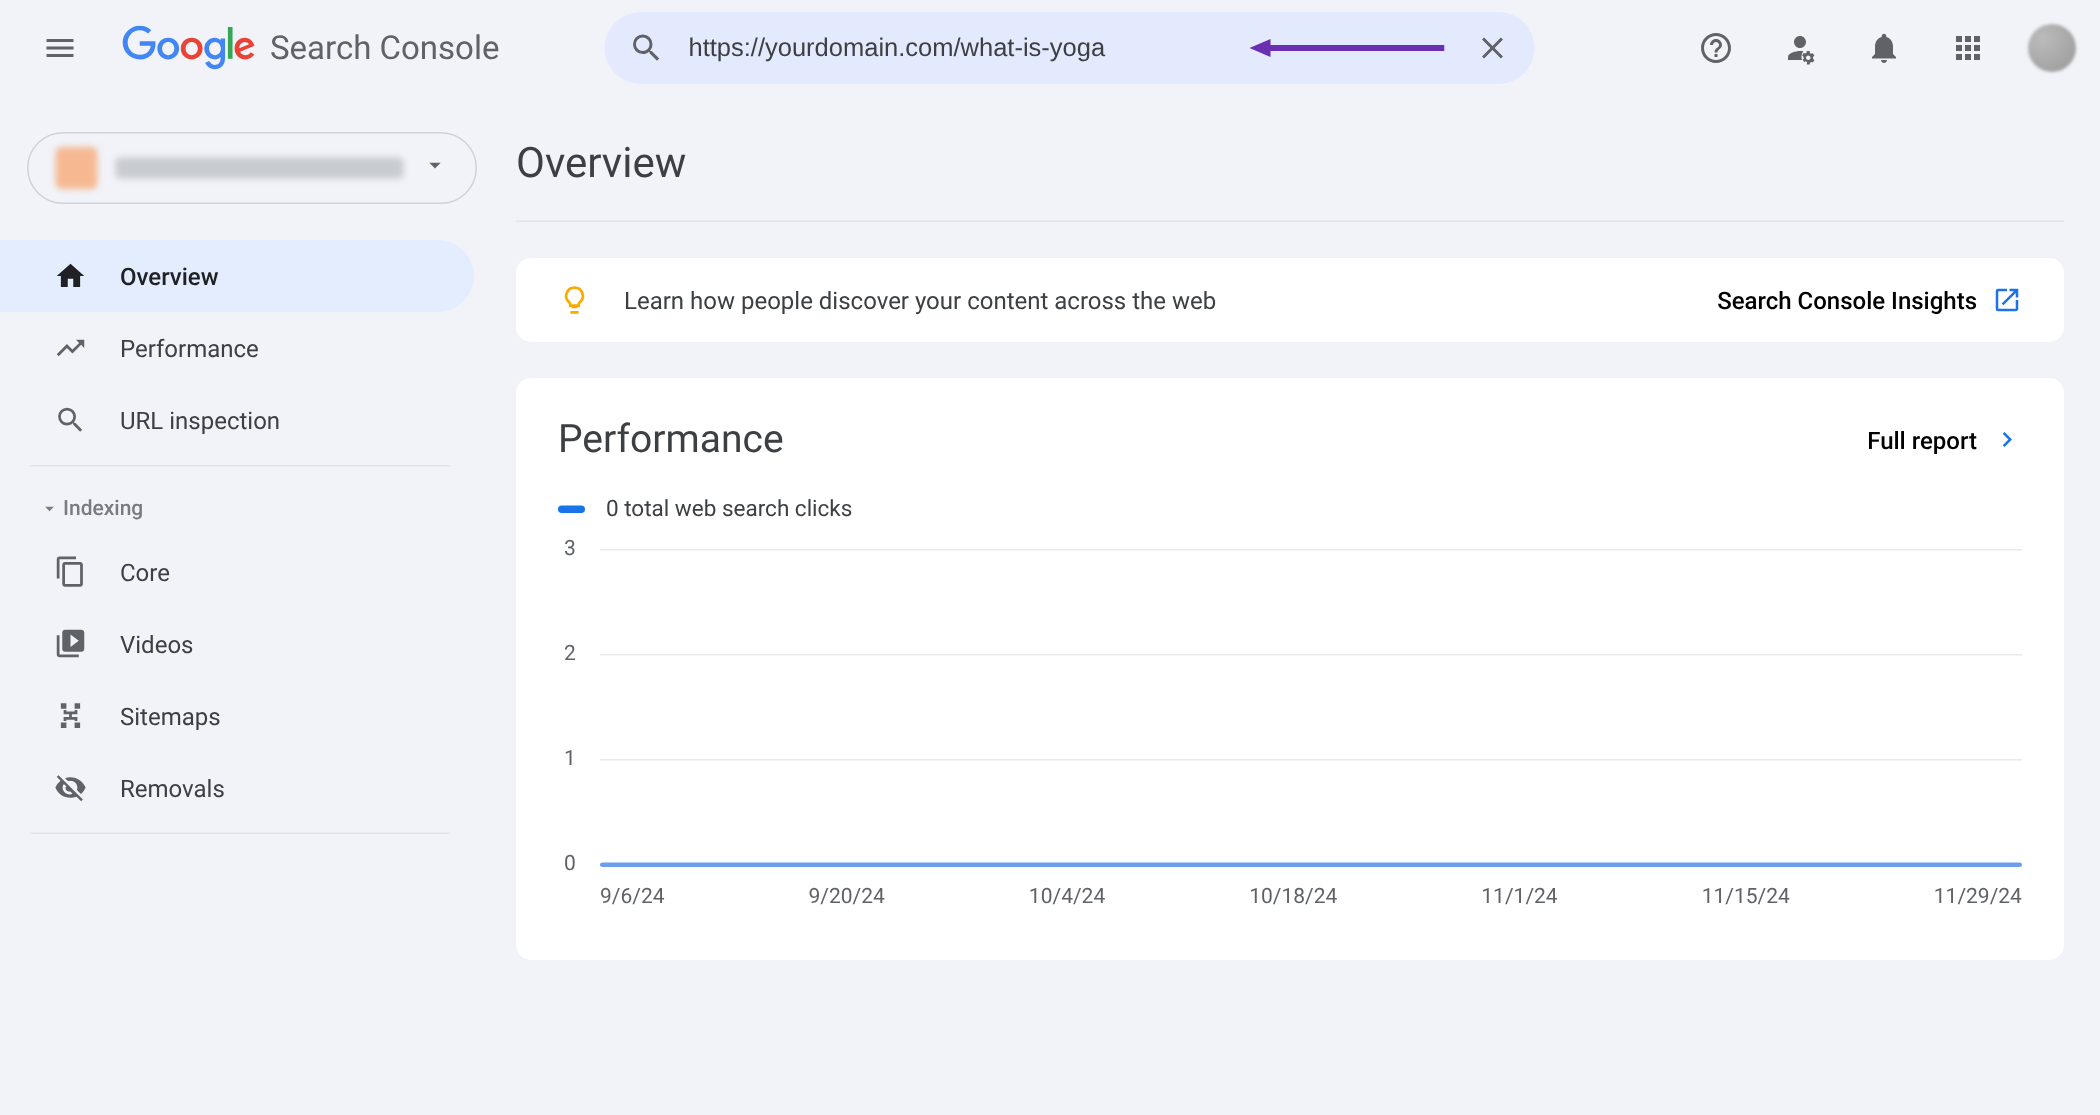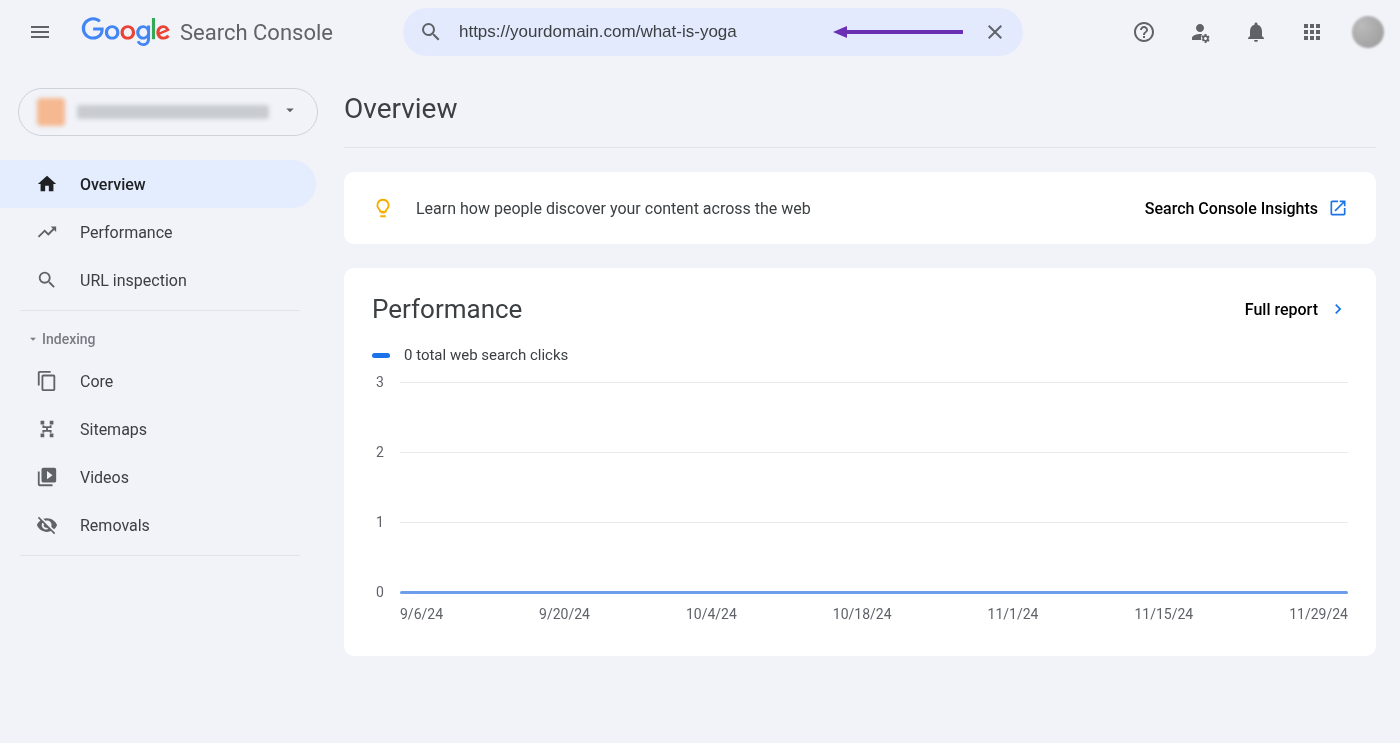--- a/index.html
+++ b/index.html
@@ -29,21 +29,21 @@
   .nav li.active { background:#e3edfd; color:#202124; font-weight:500;}
   .nav li .ni { width:22px; height:22px; display:flex;align-items:center;justify-content:center;}
   .nav li .ni svg { width:22px; height:22px; fill:#5f6368; }
   .nav li.active .ni svg { fill:#202124; }
   .nav-section { font-size:14px; font-weight:500; color:#787c81; padding: 14px 0 10px 26px; display:flex;align-items:center; gap:2px;}
   .nav-section svg{ width:14px;height:14px; fill:#787c81;}
   hr.sep { border:none; border-top:1px solid #e0e3e8; margin: 6px 20px; }
   .main { flex:1; padding: 28px 24px 0 24px; }
   .page-title { font-size: 28px; color:#3c4043; font-weight:400; padding-bottom: 22px; border-bottom: 1px solid #e0e3e8; }
   .card { background:#fff; border-radius: 10px; margin-top: 24px; }
-  .insights-card { display:flex; align-items:center; height: 72px; padding: 0 28px; }
+  .insights-card { display:flex; align-items:center; height: 56px; padding: 0 28px; }
   .bulb { width:22px; height:22px; margin-right: 22px;}
   .bulb svg{ width:22px;height:22px; fill:#f9ab00; stroke:#f9ab00;}
   .insights-text { font-size:16px; color:#3c4043;}
   .link { color:#000000; font-size:16px; display:flex;align-items:center; gap:10px; cursor:pointer; margin-left:auto; font-weight:500;}
   .link svg { width:20px;height:20px; fill:#1a73e8;}
   .perf-card { padding: 26px 28px 34px 28px; }
   .perf-head { display:flex; align-items:center;}
   .perf-title { font-size: 26px; color:#3c4043; font-weight:400;}
   .legend { display:flex;align-items:center; gap:14px; margin-top: 22px; font-size:15px; color:#3c4043;}
   .legend-swatch { width:18px; height:5px; border-radius:3px; background:#1a73e8;}
@@ -159,32 +159,32 @@
         <span class="ni">
             <svg viewBox="0 0 24 24">
               <path d="M16 1H4c-1.1 0-2 .9-2 2v14h2V3h12V1zm3 4H8c-1.1 0-2 .9-2 2v14c0 1.1.9 2 2 2h11c1.1 0 2-.9 2-2V7c0-1.1-.9-2-2-2zm0 16H8V7h11v14z"></path>
             </svg>
           </span>
         <span>Core</span>
       </li>
       <li>
         <span class="ni">
             <svg viewBox="0 0 24 24">
+              <path d="M4 6H2v14c0 1.1.9 2 2 2h14v-2H4V6zm16-4H8c-1.1 0-2 .9-2 2v12c0 1.1.9 2 2 2h12c1.1 0 2-.9 2-2V4c0-1.1-.9-2-2-2zm-8 12.5v-9l6 4.5-6 4.5z"></path>
+            </svg>
+          </span>
+        <span>Videos</span>
+      </li>
+      <li>
+        <span class="ni">
+            <svg viewBox="0 0 24 24">
               <path d="M9 3H5v4h4V3zm10 0h-4v4h4V3zM9 17H5v4h4v-4zm10 0h-4v4h4v-4zM7 8v3h4v2H7v3h2v-1h6v1h2v-3h-4v-2h4V8h-2v1H9V8H7z"></path>
             </svg>
           </span>
         <span>Sitemaps</span>
-      </li>
-      <li>
-        <span class="ni">
-            <svg viewBox="0 0 24 24">
-              <path d="M4 6H2v14c0 1.1.9 2 2 2h14v-2H4V6zm16-4H8c-1.1 0-2 .9-2 2v12c0 1.1.9 2 2 2h12c1.1 0 2-.9 2-2V4c0-1.1-.9-2-2-2zm-8 12.5v-9l6 4.5-6 4.5z"></path>
-            </svg>
-          </span>
-        <span>Videos</span>
       </li>
       <li>
         <span class="ni">
             <svg viewBox="0 0 24 24">
               <path d="M12 7c2.76 0 5 2.24 5 5 0 .65-.13 1.26-.36 1.83l2.92 2.92c1.51-1.26 2.7-2.89 3.43-4.75-1.73-4.39-6-7.5-11-7.5-1.4 0-2.74.25-3.98.7l2.16 2.16C10.74 7.13 11.35 7 12 7zM2 4.27l2.28 2.28.46.46A11.804 11.804 0 001 12c1.73 4.39 6 7.5 11 7.5 1.55 0 3.03-.3 4.38-.84l.42.42L19.73 22 21 20.73 3.27 3 2 4.27zM7.53 9.8l1.55 1.55c-.05.21-.8.43-.8.65 0 1.66 1.34 3 3 3 .22 0 .44-.03.65-.08l1.55 1.55c-.67.33-1.41.53-2.2.53-2.76 0-5-2.24-5-5 0-.79.2-1.53.53-2.2z"></path>
             </svg>
           </span>
         <span>Removals</span>
       </li>
     </ul>

